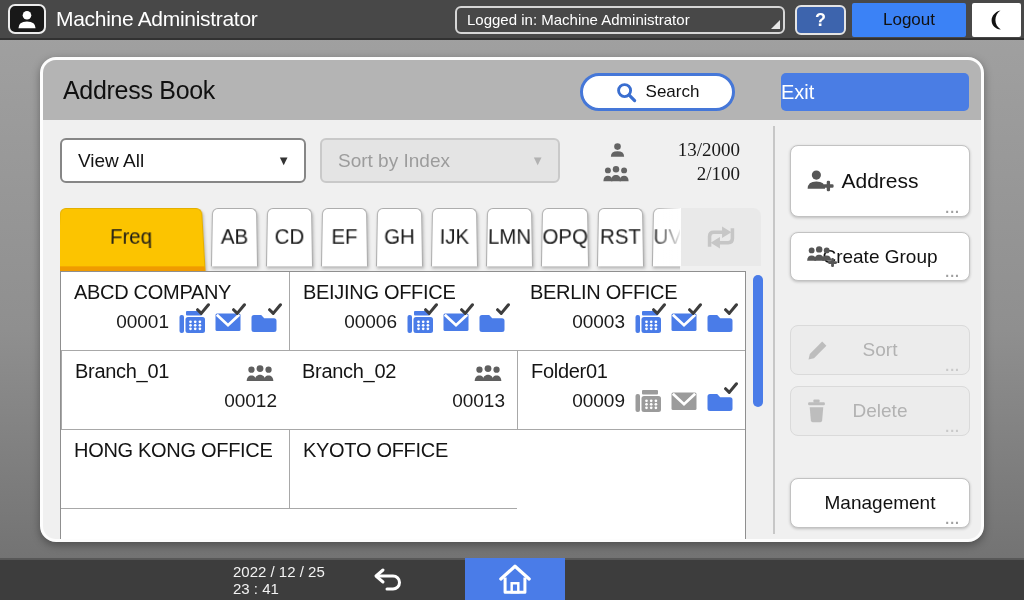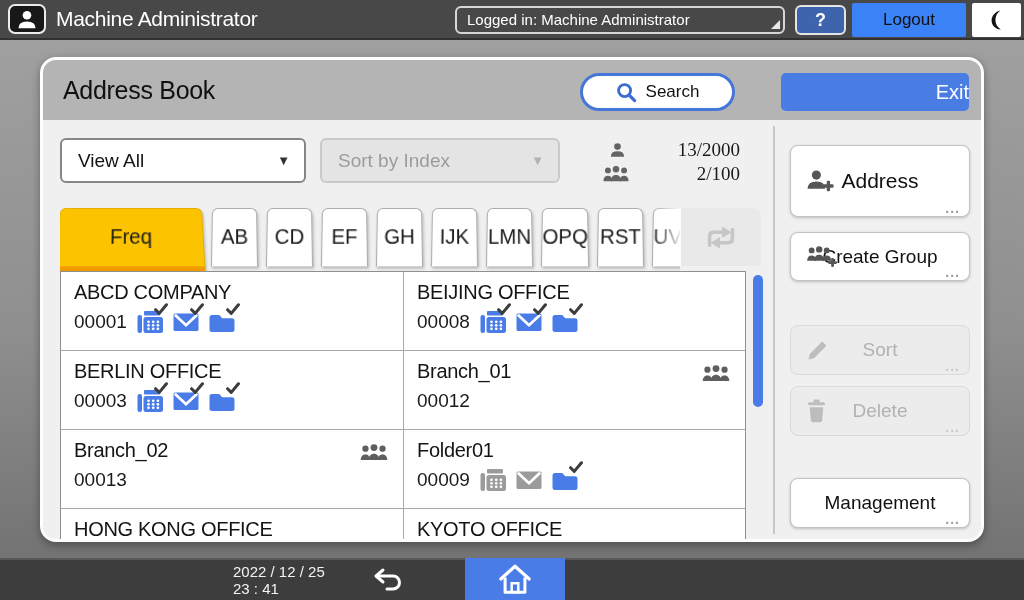--- a/index.html
+++ b/index.html
@@ -18,21 +18,21 @@
   .login-box .fold{position:absolute;right:3px;bottom:3px;width:0;height:0;border-left:9px solid transparent;border-bottom:9px solid #e8e8e8;}
   .help-btn{position:absolute;left:795px;top:5px;width:51px;height:30px;background:#3d64ad;border:2px solid #e4e4e4;border-radius:6px;box-sizing:border-box;color:#fff;font-size:18px;font-weight:bold;text-align:center;line-height:26px;}
   .logout-btn{position:absolute;left:852px;top:3px;width:114px;height:34px;background:#3b82f6;border-radius:2px;color:#111;font-size:17px;text-align:center;line-height:34px;}
   .moon-btn{position:absolute;left:972px;top:3px;width:49px;height:34px;background:#fff;border-radius:2px;display:flex;align-items:center;justify-content:center;}
 
   
   .panel{position:absolute;left:40px;top:57px;width:944px;height:485px;background:#f0f0f0;border:3px solid #fdfdfd;border-radius:16px;box-sizing:border-box;overflow:hidden;box-shadow:0 3px 8px rgba(0,0,0,.35);}
   .panel-header{position:absolute;left:0;top:0;width:938px;height:60px;background:#b4b4b4;}
   .panel-title{position:absolute;left:20px;top:0;height:68px;line-height:60px;font-size:25px;color:#101010;letter-spacing:-0.3px;}
   .search-btn{position:absolute;left:537px;top:13px;width:155px;height:38px;background:#fff;border:3px solid #4577d8;border-radius:21px;box-sizing:border-box;display:flex;align-items:center;justify-content:center;gap:9px;font-size:17px;color:#111;}
-  .exit-btn{position:absolute;left:738px;top:13px;width:188px;height:38px;background:#4a7de4;border-radius:5px;color:#fff;font-size:20px;text-align:right;line-height:38px;}
+  .exit-btn{position:absolute;left:738px;top:13px;width:188px;height:38px;background:#4a7de4;border-radius:5px;color:#fff;font-size:20px;text-align:left;line-height:38px;}
 
   .v-divider{position:absolute;left:730px;top:66px;width:2px;height:408px;background:#c7c7c7;}
 
   
   .dd{position:absolute;top:78px;height:45px;border-radius:6px;box-sizing:border-box;font-size:19px;line-height:41px;padding-left:16px;}
   .dd .arrow{position:absolute;right:14px;top:0;font-size:13px;line-height:42px;}
   .dd-view{left:17px;width:246px;background:#fff;border:2px solid #868686;color:#141414;}
   .dd-view .arrow{color:#333;}
   .dd-sort{left:277px;width:240px;background:#e4e4e4;border:2px solid #c9c9c9;color:#9c9c9c;}
   .dd-sort .arrow{color:#b2b2b2;}
@@ -44,25 +44,25 @@
   .count-row.r2 .cico{left:36px;}
 
   
   .tab-strip{position:absolute;left:17px;top:148px;width:620px;height:64px;display:flex;gap:10px;overflow:hidden;}
   .tab{flex:0 0 45px;height:56px;background:#fff;border:1px solid #adadad;border-bottom:none;border-radius:6px 6px 0 0;box-sizing:border-box;text-align:center;font-size:20px;color:#181818;line-height:54px;transform:perspective(130px) rotateX(6deg);transform-origin:50% 0;box-shadow:1px 2px 3px rgba(0,0,0,.25);}
   .tab.selected{flex:0 0 142px;background:#fcc400;border-color:#e3af00;border-bottom:5px solid #f09b00;height:61px;}
   .tab-fade{position:absolute;left:610px;top:148px;width:28px;height:58px;background:linear-gradient(90deg,rgba(255,255,255,0),rgba(255,255,255,.95));}
   .switch-region{position:absolute;left:638px;top:148px;width:80px;height:58px;background:#e9e9e9;border-radius:0 8px 0 0;display:flex;align-items:center;justify-content:center;}
 
   
-  .list{position:absolute;left:17px;top:211px;width:686px;height:268px;background:#fff;border:1px solid #8f8f8f;border-bottom:none;box-sizing:border-box;overflow:hidden;display:grid;grid-template-columns:1fr 1fr;grid-auto-rows:79px;}
+  .list{position:absolute;left:17px;top:211px;width:686px;height:268px;background:#fff;border:1px solid #8f8f8f;border-bottom:none;box-sizing:border-box;overflow:hidden;display:grid;grid-template-columns:1fr 1fr 1fr;grid-auto-rows:79px;}
   .cell{position:relative;border-bottom:1px solid #a8a8a8;box-sizing:border-box;padding:9px 12px 0 13px;}
   .cell:nth-child(even){border-left:1px solid #a8a8a8;}
   .entry-name{font-size:20px;color:#141414;white-space:nowrap;letter-spacing:-0.3px;}
-  .entry-line2{margin-top:7px;display:flex;align-items:center;gap:10px;font-size:19px;color:#1a1a1a;}
+  .entry-line2{margin-top:7px;display:flex;align-items:center;gap:10px;font-size:19px;color:#1a1a1a;justify-content:flex-end;}
   .dest{position:relative;display:inline-flex;width:26px;height:22px;}
   .dest.on{color:#4a7ce8;}
   .dest.off{color:#9b9b9b;}
   .dest .chk{position:absolute;top:-8px;right:-5px;}
   .grp-badge{position:absolute;right:14px;top:13px;}
   .scroll-thumb{position:absolute;left:710px;top:215px;width:10px;height:132px;background:#4a7ce8;border-radius:5px;}
 
   
   .sb-btn{position:absolute;left:747px;width:180px;background:#fff;border:1px solid #c2c2c2;border-radius:8px;box-sizing:border-box;box-shadow:0 1px 3px rgba(0,0,0,.22);display:flex;align-items:center;justify-content:center;font-size:19px;color:#111;}
   .sb-btn .bico{position:absolute;left:15px;display:flex;align-items:center;}
@@ -215,21 +215,21 @@
             </svg>
             <svg class="chk" width="14" height="13" viewBox="0 0 12 12">
               <path d="M1 6.2 L4.4 9.6 L11 1.6" fill="none" stroke="#3d3d3d" stroke-width="2.8" stroke-linecap="round" stroke-linejoin="round"></path>
             </svg>
           </span>
         </div>
       </div>
       <div class="cell">
         <div class="entry-name">BEIJING OFFICE</div>
         <div class="entry-line2">
-          <span>00008</span>
+          <span>00006</span>
           <span class="dest on">
             <svg width="26" height="22" viewBox="0 0 26 22" fill="currentColor">
               <rect x="0.5" y="4" width="4.5" height="18" rx="2"></rect>
               <rect x="7" y="0" width="16" height="4.5" rx="1"></rect>
               <rect x="6.5" y="6" width="19.5" height="16" rx="2.5"></rect>
               <g fill="#fff">
                 <circle cx="11.5" cy="10.8" r="1.35"></circle>
                 <circle cx="16.2" cy="10.8" r="1.35"></circle>
                 <circle cx="20.9" cy="10.8" r="1.35"></circle>
                 <circle cx="11.5" cy="14.3" r="1.35"></circle>

